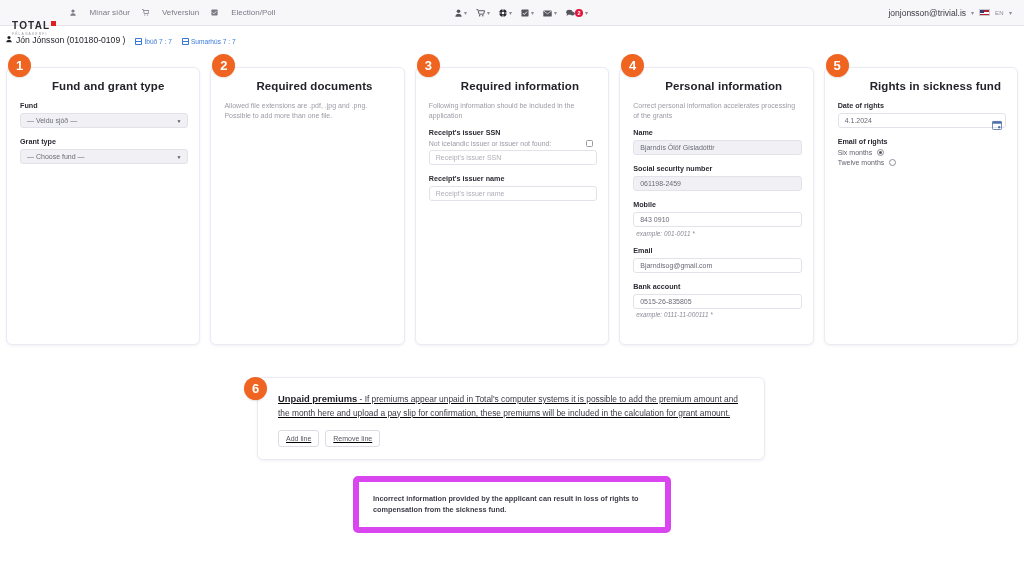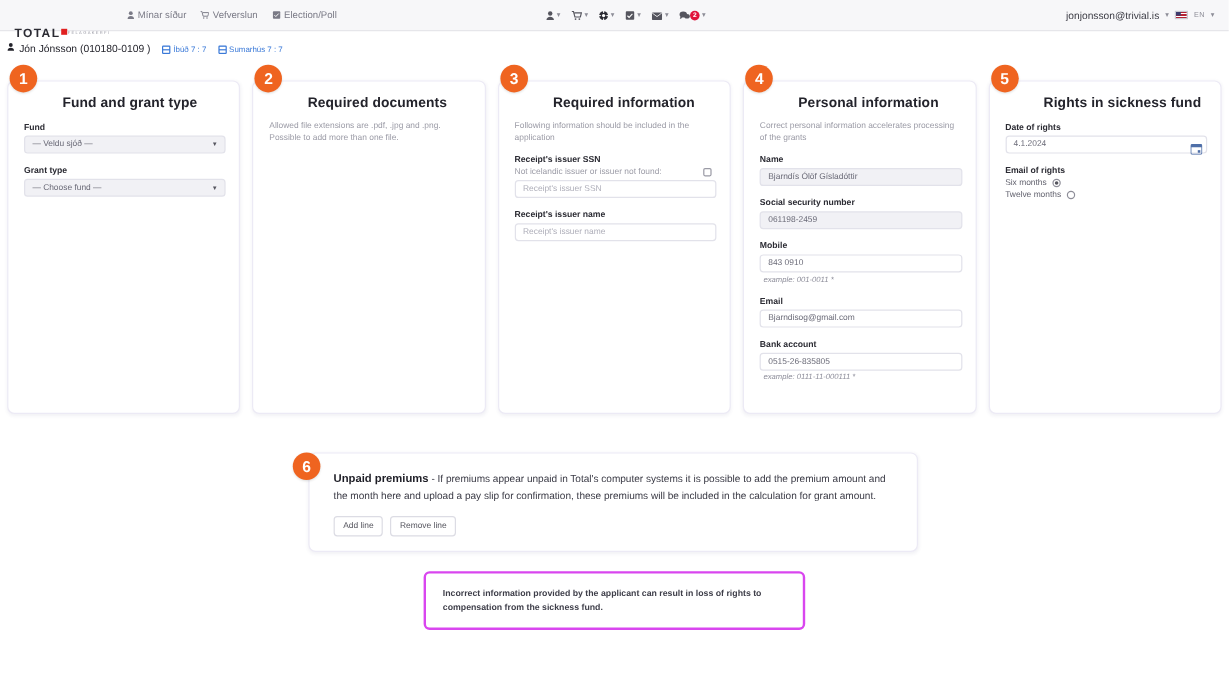--- a/index.html
+++ b/index.html
@@ -13,36 +13,36 @@
   
   .topnav {
     height: 26px;
     background: #f7f7f9;
     border-bottom: 1px solid #e6e6ea;
     display: flex;
     align-items: center;
     padding: 0 12px;
     position: relative;
   }
-  .logo-wrap { display: flex; flex-direction: row; justify-content: center; margin-right: 14px; margin-top: 32px; }
+  .logo-wrap { display: flex; flex-direction: column; justify-content: center; margin-right: 14px; margin-top: 32px; }
   .logo-main {
     font-size: 10px; font-weight: bold; letter-spacing: 1.2px;
     color: #2b2b33; line-height: 10px; display: flex; align-items: flex-start;
   }
   .logo-sq {
     display: inline-block; width: 5px; height: 5px; background: #e02020;
     margin-left: 1px; margin-top: 0px;
   }
   .logo-sub {
     font-size: 3.4px; letter-spacing: 1.1px; color: #9a9aa5;
     line-height: 5px; margin-top: 1px;
   }
   .nav-links { display: flex; align-items: center; gap: 12px; }
   .nav-link {
-    display: flex; align-items: center; gap: 3px;
+    display: flex; align-items: center; gap: 13px;
     font-size: 8px; color: #7a7a86; text-decoration: none; cursor: pointer;
   }
   .nav-link svg { display:block; }
   .nav-icons {
     position: absolute; left: 455px; top: 0; height: 26px;
     display: flex; align-items: center; gap: 9px;
   }
   .nav-icon {
     display: flex; align-items: center; gap: 2px;
     color: #55555e; cursor: pointer; position: relative;
@@ -186,36 +186,37 @@
     background: #55555e;
   }
 
   
   .step6-wrap { position: relative; width: 523px; margin: 32px 0 0 242px; }
   .step6 {
     background: #fff; border: 1px solid #eceaf5; border-radius: 6px;
     box-shadow: 0 1px 3px rgba(60,50,110,.07);
     padding: 14px 16px 12px 20px;
     margin-left: 15px;
+    text-decoration: underline;
   }
   .step6 p {
     margin: 0 0 10px 0; font-size: 8.4px; color: #3a3a45; line-height: 1.55;
   }
   .step6 p b { color: #1e1e26; font-size: 9.4px; }
   .btn-row { display: flex; gap: 6px; }
   .btn {
     border: 1px solid #dcdce4; background: #fff; border-radius: 3px;
     font-size: 7px; color: #55555e; padding: 4px 7px; cursor: pointer;
     font-family: "Liberation Sans", sans-serif;
   }
 
   
   .warn-wrap { display: flex; justify-content: center; margin-top: 16px; }
   .warn {
-    width: 318px; border: 2px solid #d946ef; border-radius: 5px;
+    width: 318px; border: 6px solid #d946ef; border-radius: 5px;
     background: #fff; padding: 12px 14px;
   }
   .warn p {
     margin: 0 0 10px 0; font-size: 7.3px; font-weight: bold;
     color: #3e3e49; line-height: 1.5;
   }
   .warn p:last-child { margin-bottom: 0; }
 </style>
 </head>
 <body>

